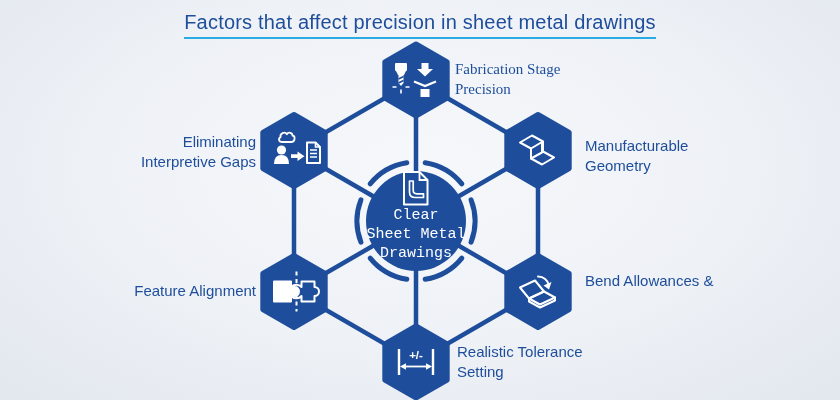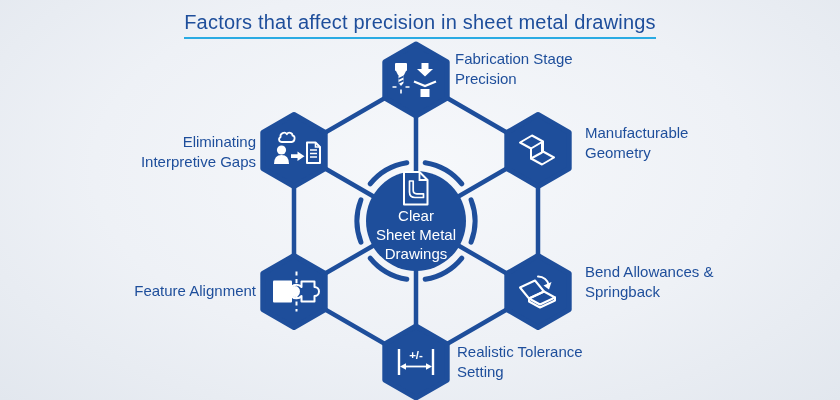--- a/index.html
+++ b/index.html
@@ -37,21 +37,21 @@
     font-size:15px;line-height:19.5px;color:var(--primary-blue,#1e4e9b);
     white-space:nowrap;
   }
   .node-label span{display:block;}
   .align-right{text-align:right;}
   .center-label{
     position:absolute;left:416px;top:234px;transform:translate(-50%,-50%);
     width:120px;text-align:center;color:var(--icon-white,#fff);
     font-size:15px;line-height:19px;white-space:nowrap;
   }
-  .center-label span{display:block;}
+  .center-label span{display:block;font-family:Liberation Mono, monospace;}
 </style>
 </head>
 <body>
 
 <div class="stage">
 
   <h1 class="title">Factors that affect precision in sheet metal drawings</h1>
   <div class="title-underline"></div>
 
   <svg class="diagram" width="840" height="400" viewBox="0 0 840 400">
@@ -144,33 +144,32 @@
       </g>
     </g>
   </svg>
 
   <div class="center-label">
     <span>Clear</span>
     <span>Sheet Metal</span>
     <span>Drawings</span>
   </div>
 
-  <div class="node-label" style="left:455px;top:68px;">
+  <div class="node-label" style="left:455px;top:79px;font-family:Liberation Serif, serif;">
     <span>Fabrication Stage</span>
     <span>Precision</span>
   </div>
 
-  <div class="node-label" style="left:585px;top:142px;">
+  <div class="node-label" style="left:585px;top:155px;">
     <span>Manufacturable</span>
     <span>Geometry</span>
   </div>
 
   <div class="node-label" style="left:585px;top:281px;">
     <span>Bend Allowances &amp;</span>
-    <span>Springback</span>
   </div>
 
   <div class="node-label" style="left:457px;top:361px;">
     <span>Realistic Tolerance</span>
     <span>Setting</span>
   </div>
 
   <div class="node-label align-right" style="right:584px;top:291px;">
     <span>Feature Alignment</span>
   </div>

